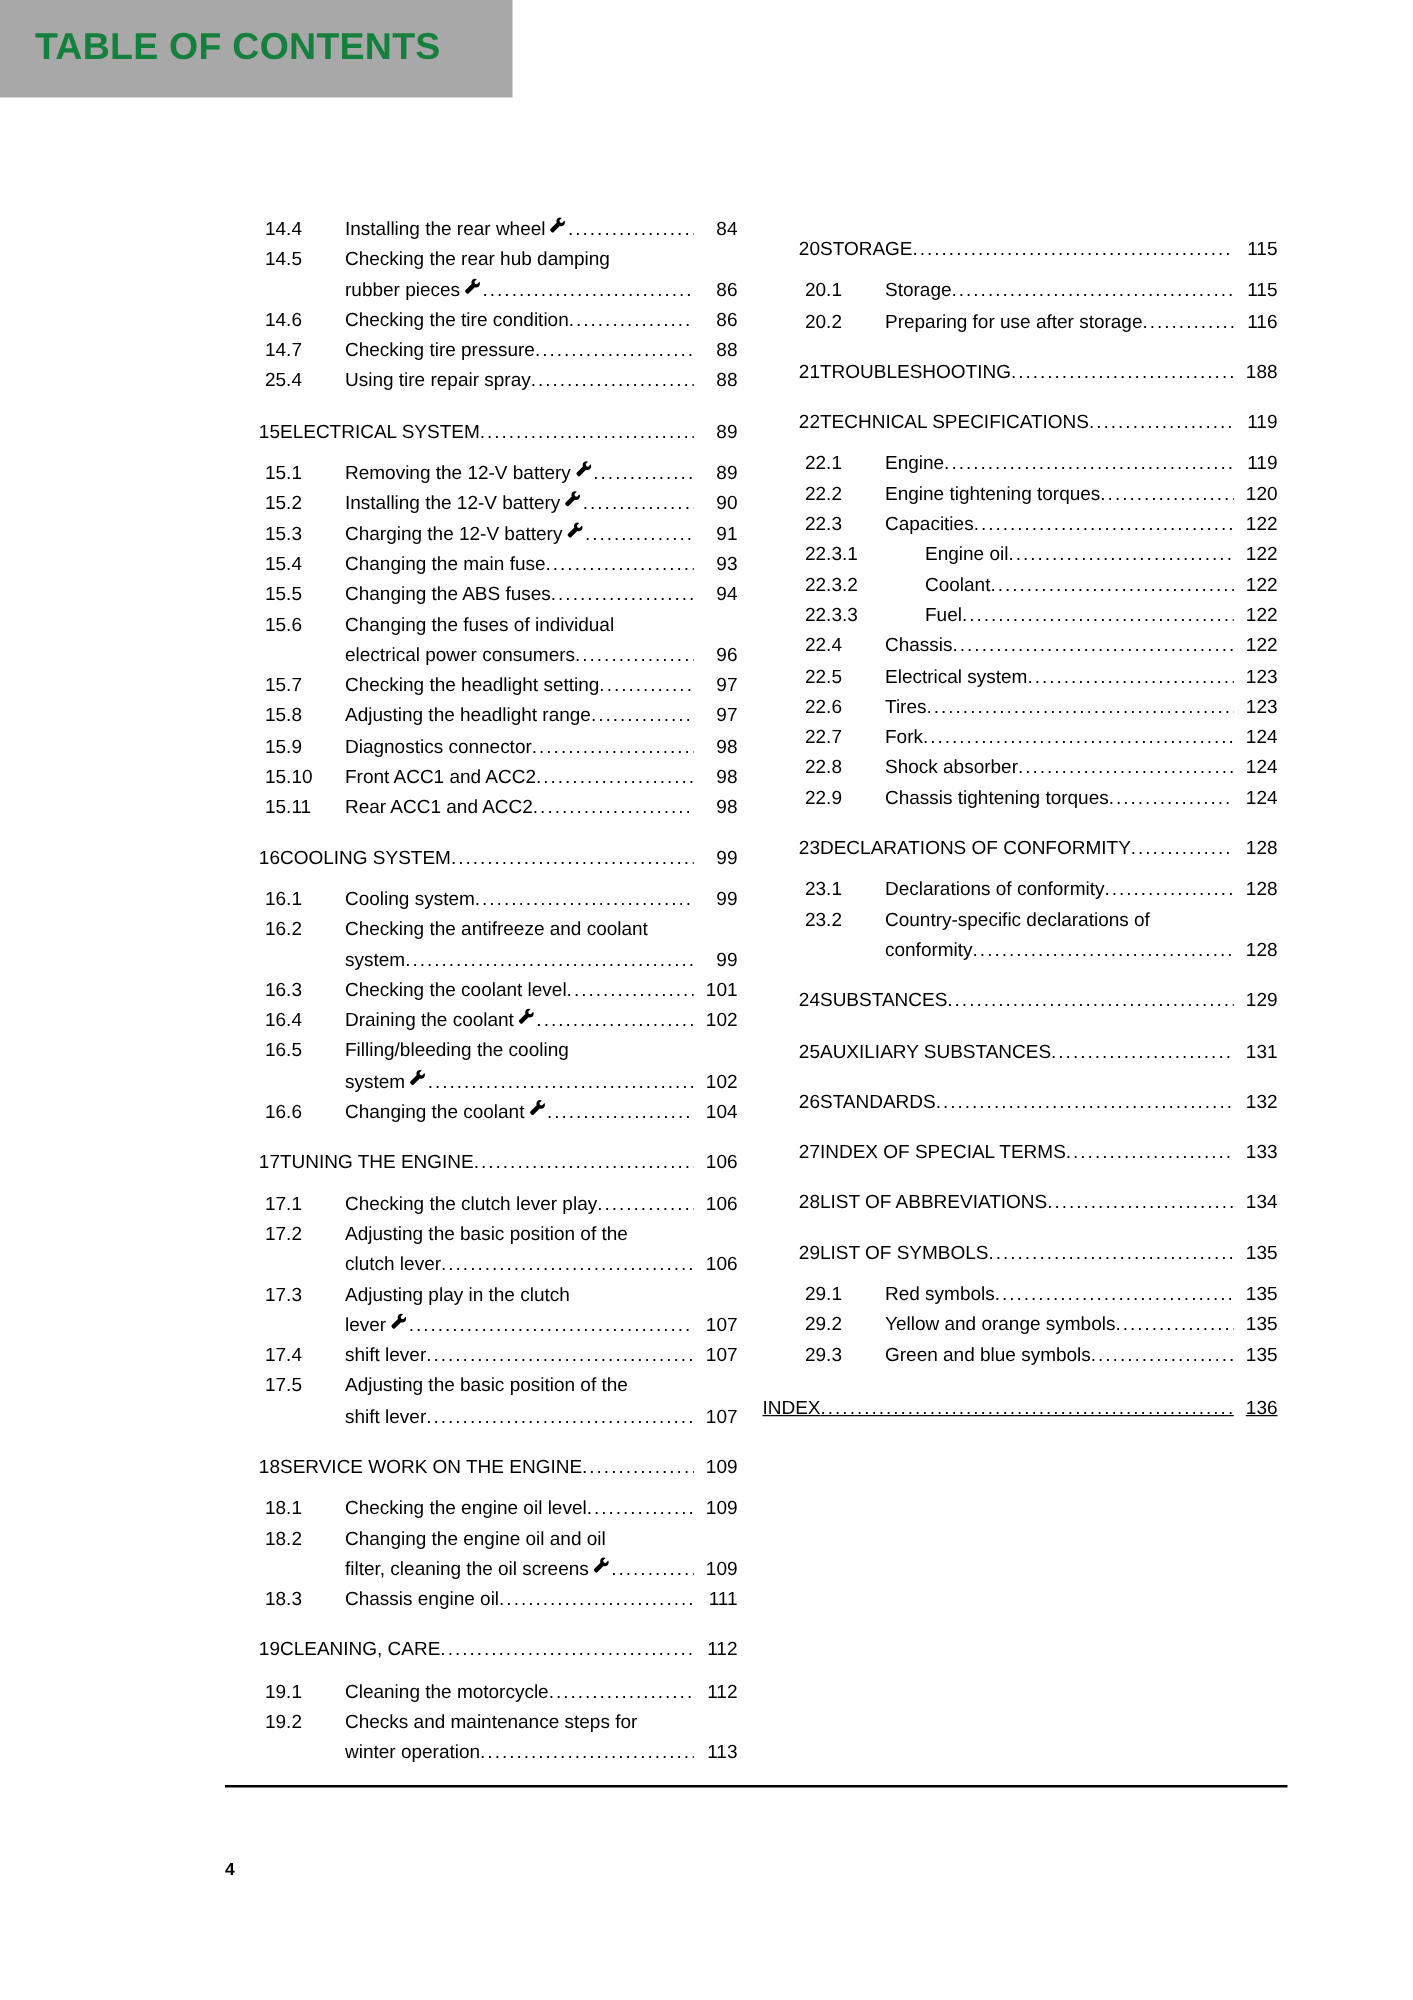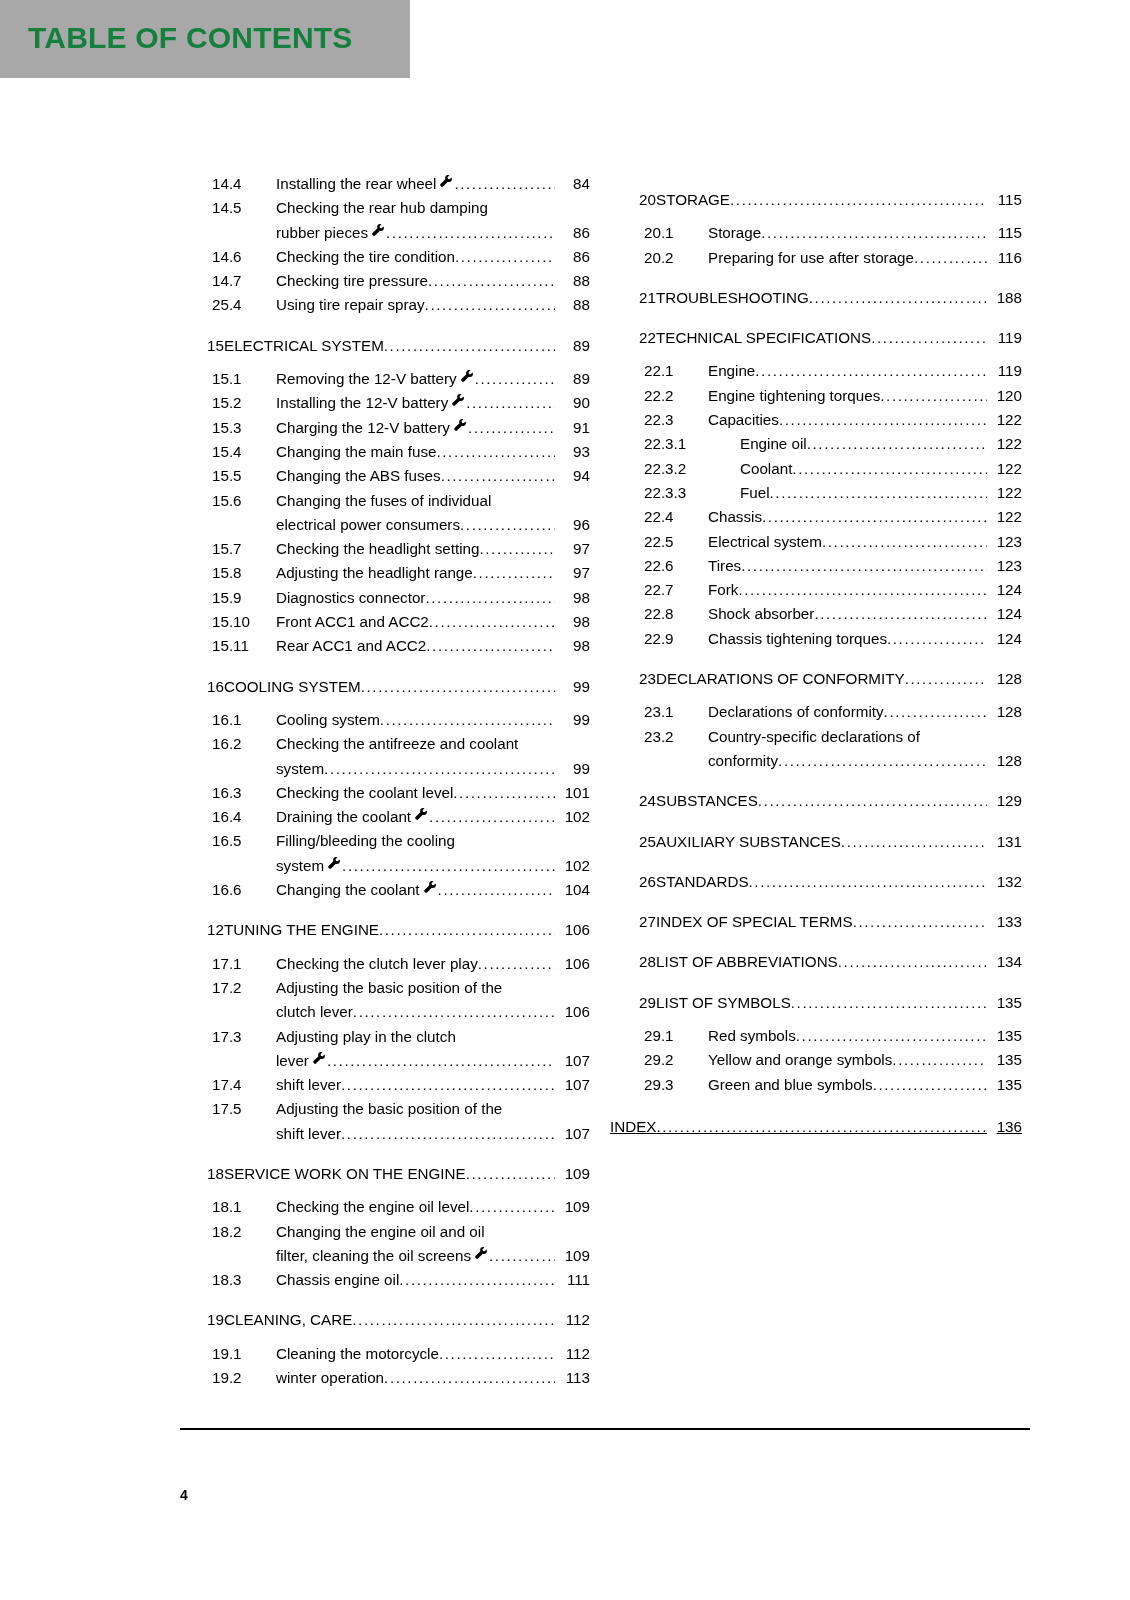--- a/index.html
+++ b/index.html
@@ -428,21 +428,21 @@
               <svg width="14" height="14" viewBox="0 0 16 16" aria-hidden="true">
                 <path d="M10.4 1.2c-1.9 0-3.4 1.5-3.4 3.4 0 .45.09.88.25 1.27L1.7 11.4a1.5 1.5 0 0 0 0 2.1l.8.8a1.5 1.5 0 0 0 2.1 0l5.5-5.5c.4.16.83.25 1.28.25 1.9 0 3.4-1.55 3.4-3.45 0-.6-.16-1.17-.43-1.66l-2.2 2.2-1.9-.5-.5-1.9 2.2-2.2A3.4 3.4 0 0 0 10.4 1.2z" fill="#000"></path>
               </svg>
             </span>
             <span class="dots">........................................................................................................................</span>
             <span class="pg">104</span>
           </div>
         </div>
       </div>
       <div class="row level1">
-        <div class="num">12</div>
+        <div class="num">17</div>
         <div class="body">
           <div class="lead">
             <span class="label nowrap">TUNING THE ENGINE</span>
             <span class="dots">........................................................................................................................</span>
             <span class="pg">106</span>
           </div>
         </div>
       </div>
       <div class="row level2">
         <div class="num">17.1</div>
@@ -564,20 +564,21 @@
           <div class="lead">
             <span class="label nowrap">Cleaning the motorcycle</span>
             <span class="dots">........................................................................................................................</span>
             <span class="pg">112</span>
           </div>
         </div>
       </div>
       <div class="row level2">
         <div class="num">19.2</div>
         <div class="body">
+          <div class="wrapline">Checks and maintenance steps for</div>
           <div class="lead">
             <span class="label nowrap">winter operation</span>
             <span class="dots">........................................................................................................................</span>
             <span class="pg">113</span>
           </div>
         </div>
       </div>
     </div>
   <div class="col col-right" id="col-right">
       <div class="row level1">

